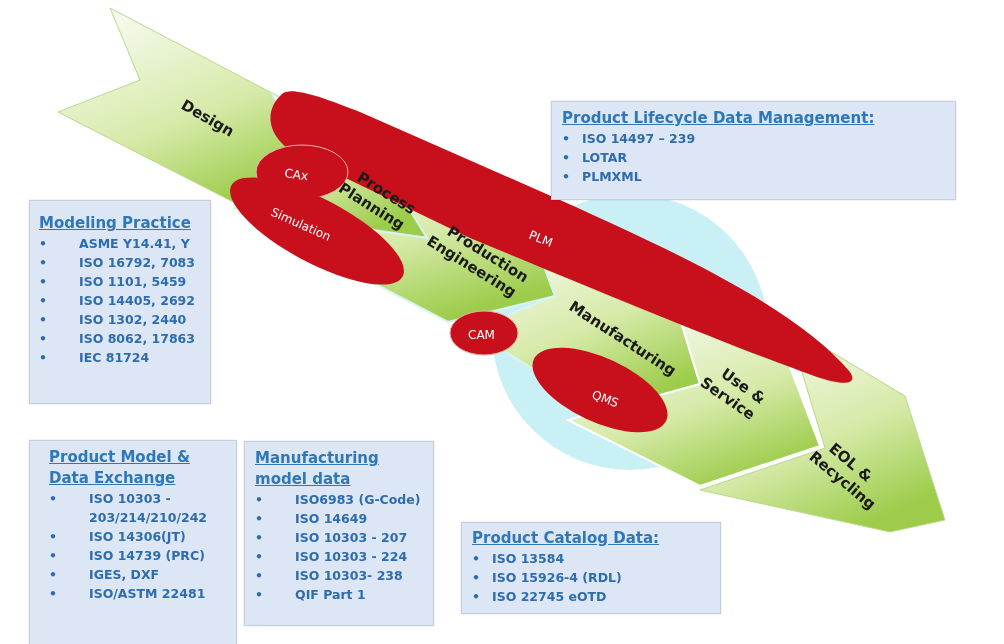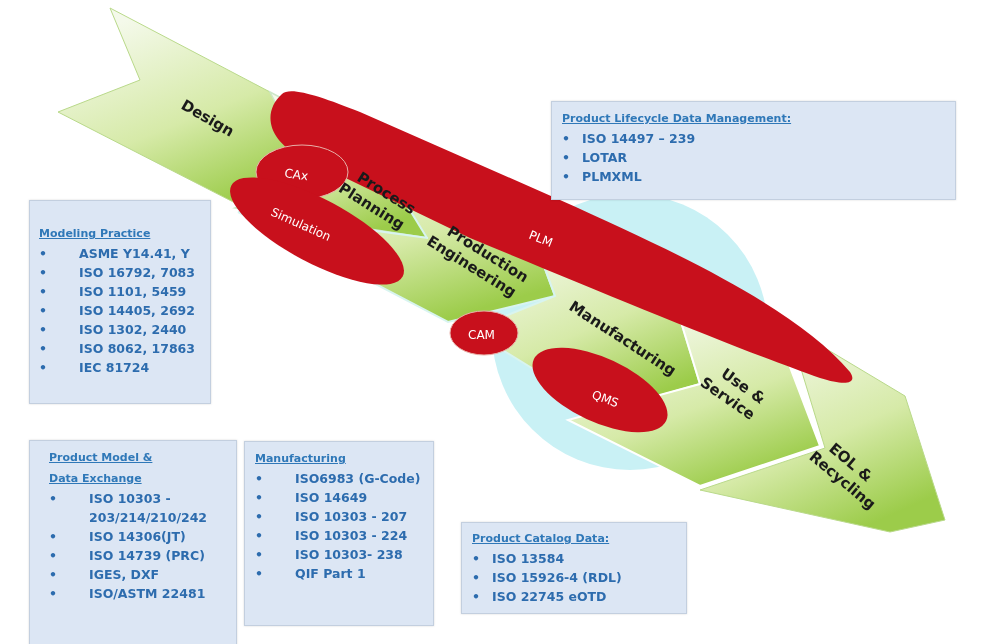--- a/index.html
+++ b/index.html
@@ -3,21 +3,21 @@
 <meta charset="utf-8">
 <style>
   html, body { margin: 0; padding: 0; background: #ffffff; }
   body { width: 1004px; height: 644px; position: relative; overflow: hidden;
          font-family: "Liberation Sans", sans-serif; }
   #diagram { position: absolute; left: 0; top: 0; width: 1004px; height: 644px; }
   .stage-text { font-family: "DejaVu Sans", sans-serif; font-weight: bold; font-size: 15px; fill: #1a1a1a; }
   .tool-text { font-family: "DejaVu Sans", sans-serif; font-size: 12px; fill: #ffffff; }
   .std-box { position: absolute; background: #dce6f4; border: 1px solid #c3cfdf;
              box-shadow: 0 0 2px rgba(0,0,0,0.15); color: #2d6cae; box-sizing: border-box; }
-  .std-title { font-family: "DejaVu Sans", sans-serif; font-weight: bold; font-size: 11px;
+  .std-title { font-family: "DejaVu Sans", sans-serif; font-weight: bold; font-size: 15px;
                text-decoration: underline; color: #2f78b8; line-height: 21px; margin: 0; }
   .std-list { list-style: none; margin: 0; padding: 0; }
   .std-item { position: relative; font-family: "DejaVu Sans", sans-serif; font-weight: bold;
               font-size: 12.5px; line-height: 19px; color: #2d6cae; }
   .std-item .bullet { position: absolute; left: 0; top: 0; }
   .wide .std-item { padding-left: 40px; }
   .wide .std-item .bullet { left: 0; }
   .narrow .std-item { padding-left: 20px; }
 </style>
 </head>
@@ -82,21 +82,21 @@
 
 <div class="std-box narrow" style="left:551px; top:101px; width:405px; height:99px; padding:6px 10px;">
   <p class="std-title">Product Lifecycle Data Management:</p>
   <ul class="std-list">
     <li class="std-item"><span class="bullet">•</span><span>ISO 14497 – 239</span></li>
     <li class="std-item"><span class="bullet">•</span><span>LOTAR</span></li>
     <li class="std-item"><span class="bullet">•</span><span>PLMXML</span></li>
   </ul>
 </div>
 
-<div class="std-box wide" style="left:29px; top:200px; width:182px; height:204px; padding:22px 9px;">
+<div class="std-box wide" style="left:29px; top:200px; width:182px; height:204px; padding:12px 9px;">
   <p class="std-title">Modeling Practice</p>
   <ul class="std-list">
     <li class="std-item"><span class="bullet">•</span><span>ASME Y14.41, Y</span></li>
     <li class="std-item"><span class="bullet">•</span><span>ISO 16792, 7083</span></li>
     <li class="std-item"><span class="bullet">•</span><span>ISO 1101, 5459</span></li>
     <li class="std-item"><span class="bullet">•</span><span>ISO 14405, 2692</span></li>
     <li class="std-item"><span class="bullet">•</span><span>ISO 1302, 2440</span></li>
     <li class="std-item"><span class="bullet">•</span><span>ISO 8062, 17863</span></li>
     <li class="std-item"><span class="bullet">•</span><span>IEC 81724</span></li>
   </ul>
@@ -110,30 +110,31 @@
     <li class="std-item"><span>203/214/210/242</span></li>
     <li class="std-item"><span class="bullet">•</span><span>ISO 14306(JT)</span></li>
     <li class="std-item"><span class="bullet">•</span><span>ISO 14739 (PRC)</span></li>
     <li class="std-item"><span class="bullet">•</span><span>IGES, DXF</span></li>
     <li class="std-item"><span class="bullet">•</span><span>ISO/ASTM 22481</span></li>
   </ul>
 </div>
 
 <div class="std-box wide" style="left:244px; top:441px; width:190px; height:185px; padding:6px 10px;">
   <p class="std-title">Manufacturing</p>
+  <p class="std-title">model data</p>
   <ul class="std-list">
     <li class="std-item"><span class="bullet">•</span><span>ISO6983 (G-Code)</span></li>
     <li class="std-item"><span class="bullet">•</span><span>ISO 14649</span></li>
     <li class="std-item"><span class="bullet">•</span><span>ISO 10303 - 207</span></li>
     <li class="std-item"><span class="bullet">•</span><span>ISO 10303 - 224</span></li>
     <li class="std-item"><span class="bullet">•</span><span>ISO 10303-  238</span></li>
     <li class="std-item"><span class="bullet">•</span><span>QIF Part 1</span></li>
   </ul>
 </div>
 
-<div class="std-box narrow" style="left:461px; top:522px; width:226px; height:92px; padding:5px 10px;">
+<div class="std-box narrow" style="left:461px; top:522px; width:260px; height:92px; padding:5px 10px;">
   <p class="std-title">Product Catalog Data:</p>
   <ul class="std-list">
     <li class="std-item"><span class="bullet">•</span><span>ISO 13584</span></li>
     <li class="std-item"><span class="bullet">•</span><span>ISO 15926-4 (RDL)</span></li>
     <li class="std-item"><span class="bullet">•</span><span>ISO 22745 eOTD</span></li>
   </ul>
 </div>
 
 </body></html>

